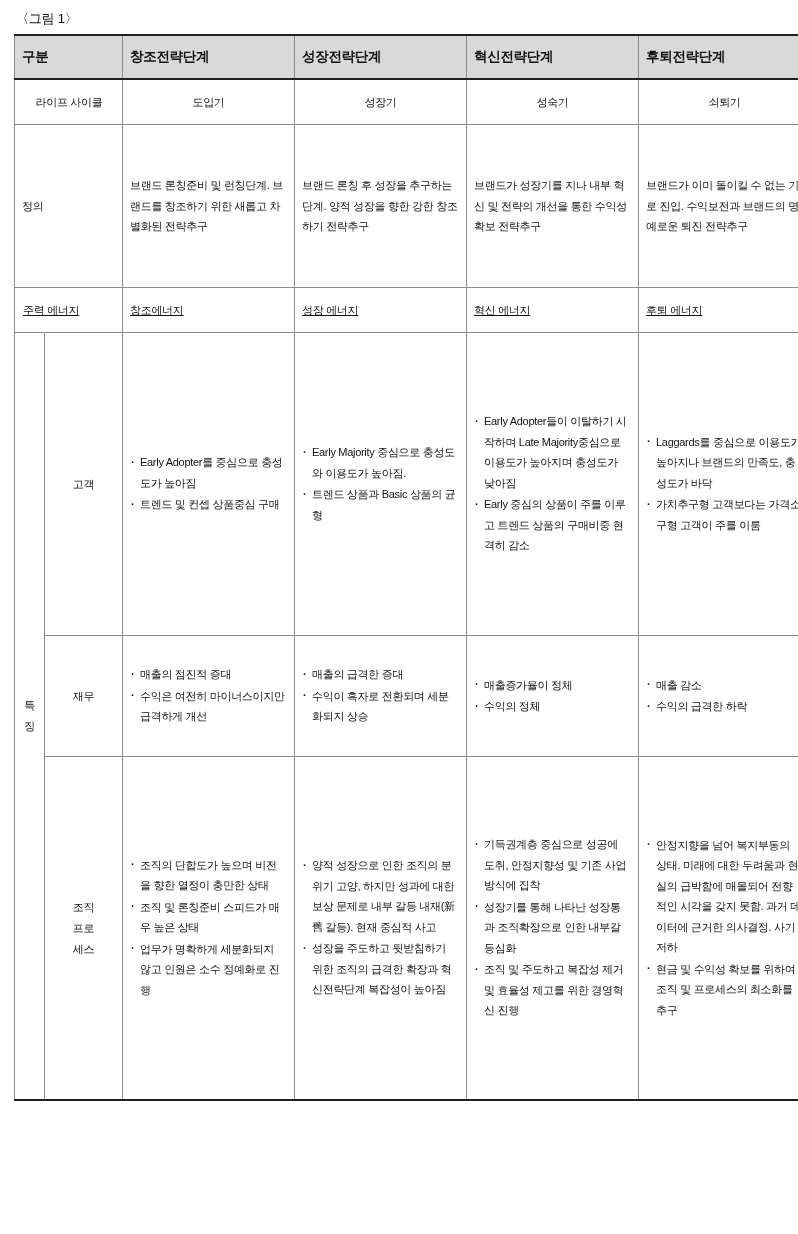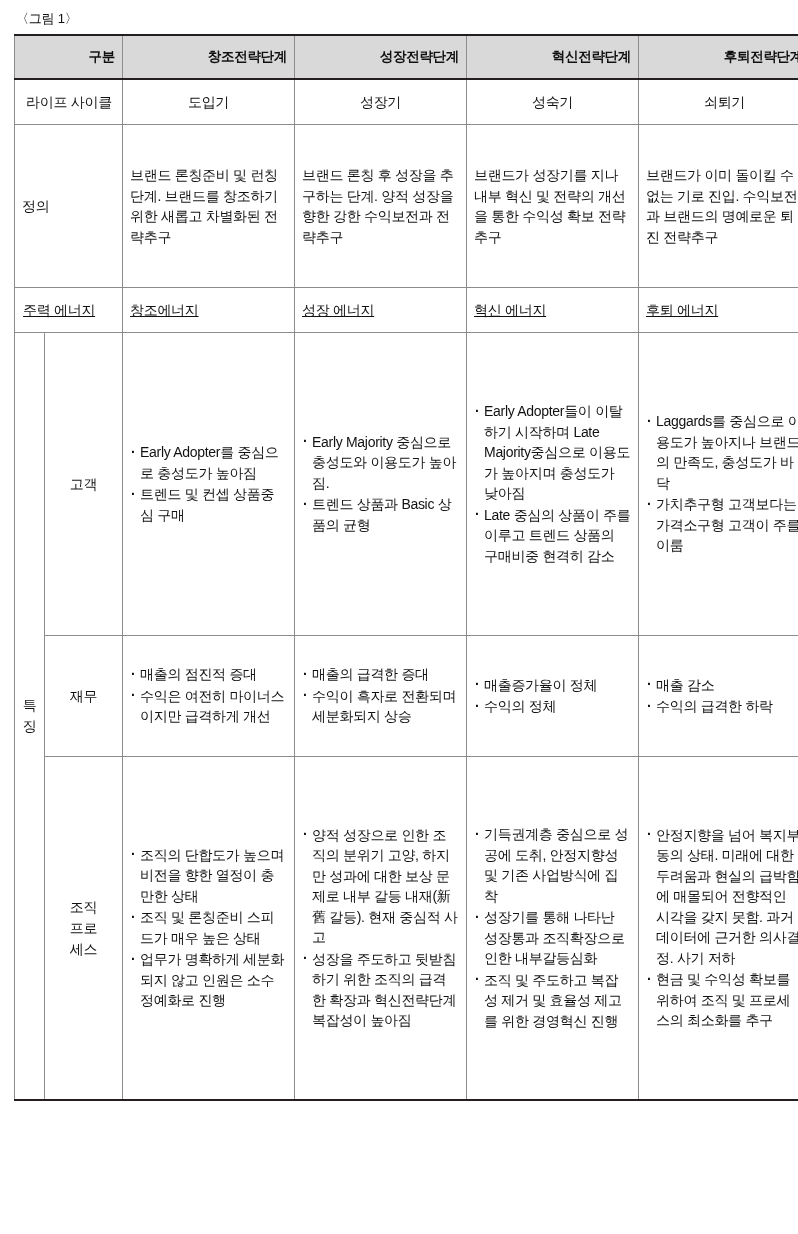--- a/index.html
+++ b/index.html
@@ -32,29 +32,29 @@
     width: 768px;
     border-top: 2px solid #231f20;
     border-bottom: 2px solid #231f20;
     border-left: 1px solid #231f20;
     border-right: 1px solid #231f20;
   }
   table.matrix td, table.matrix th {
     border: 1px solid #8c8c8c;
     vertical-align: middle;
     padding: 6px 7px;
-    font-size: 14px;
+    font-size: 11px;
     line-height: 20.5px;
     letter-spacing: -0.3px;
     font-weight: normal;
   }
   
   tr.head td {
     background: #d9d9d9;
-    text-align: right;
+    text-align: left;
     font-weight: bold;
     border-bottom: 2px solid #231f20;
     border-top: none;
     height: 30px;
     font-size: 13.5px;
   }
   tr.head td.gubun {
     background: #d9d9d9;
   }
   .c-center { text-align: left; }
@@ -127,21 +127,21 @@
         <td colspan="3" class="c-left" style="padding-left:8px">라이프 사이클</td>
         <td class="c-center">도입기</td>
         <td class="c-center">성장기</td>
         <td class="c-center">성숙기</td>
         <td class="c-center">쇠퇴기</td>
       </tr>
 
       <tr>
         <td colspan="3" class="c-center" style="height:150px">정의</td>
         <td class="cell-body">브랜드 론칭준비 및 런칭단계. 브랜드를 창조하기 위한 새롭고 차별화된 전략추구</td>
-        <td class="cell-body">브랜드 론칭 후 성장을 추구하는 단계. 양적 성장을 향한 강한 수익보전과 전략추구</td>
+        <td class="cell-body">브랜드 론칭 후 성장을 추구하는 단계. 양적 성장을 향한 강한 창조하기 전략추구</td>
         <td class="cell-body">브랜드가 성장기를 지나 내부 혁신 및 전략의 개선을 통한 수익성 확보 전략추구</td>
         <td class="cell-body">브랜드가 이미 돌이킬 수 없는 기로 진입. 수익보전과 브랜드의 명예로운 퇴진 전략추구</td>
       </tr>
 
       <tr class="row-energy">
         <td colspan="3" class="c-left" style="padding-left:8px">주력 에너지</td>
         <td class="c-center">창조에너지</td>
         <td class="c-center">성장 에너지</td>
         <td class="c-center">혁신 에너지</td>
         <td class="c-center">후퇴 에너지</td>
@@ -161,21 +161,21 @@
         </td>
         <td class="cell-body">
           <ul class="bl">
             <li>Early Majority 중심으로 충성도와 이용도가 높아짐.</li>
             <li>트렌드 상품과 Basic 상품의 균형</li>
           </ul>
         </td>
         <td class="cell-body">
           <ul class="bl">
             <li>Early Adopter들이 이탈하기 시작하며 Late Majority중심으로 이용도가 높아지며 충성도가 낮아짐</li>
-            <li>Late 중심의 상품이 주를 이루고 트렌드 상품의 구매비중 현격히 감소</li>
+            <li>Early 중심의 상품이 주를 이루고 트렌드 상품의 구매비중 현격히 감소</li>
           </ul>
         </td>
         <td class="cell-body">
           <ul class="bl">
             <li>Laggards를 중심으로 이용도가 높아지나 브랜드의 만족도, 충성도가 바닥</li>
             <li>가치추구형 고객보다는 가격소구형 고객이 주를 이룸</li>
           </ul>
         </td>
       </tr>
 

